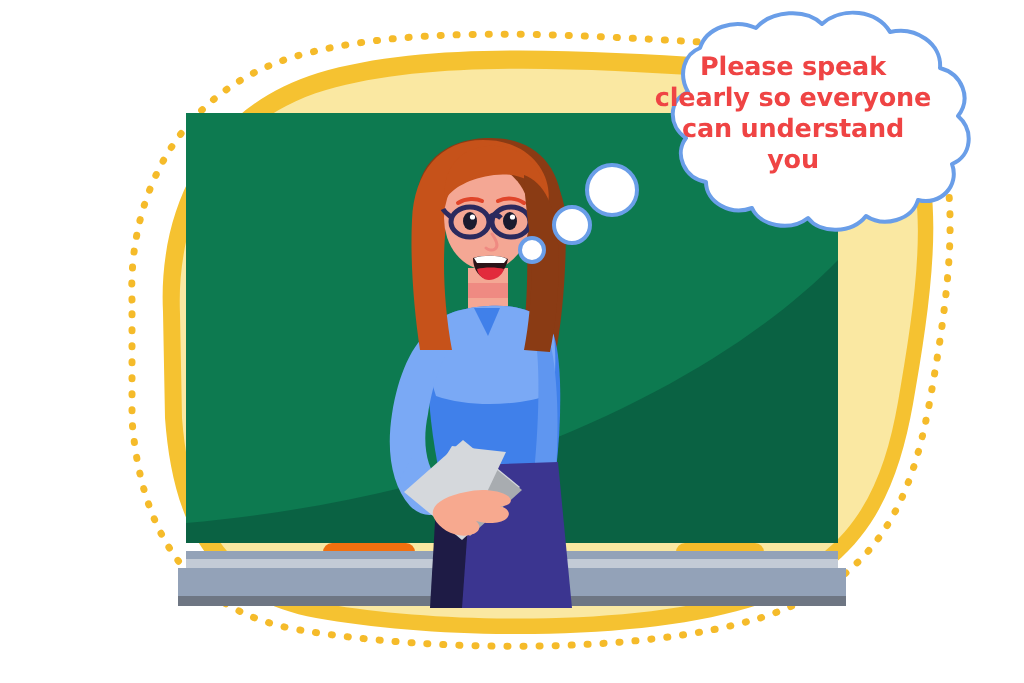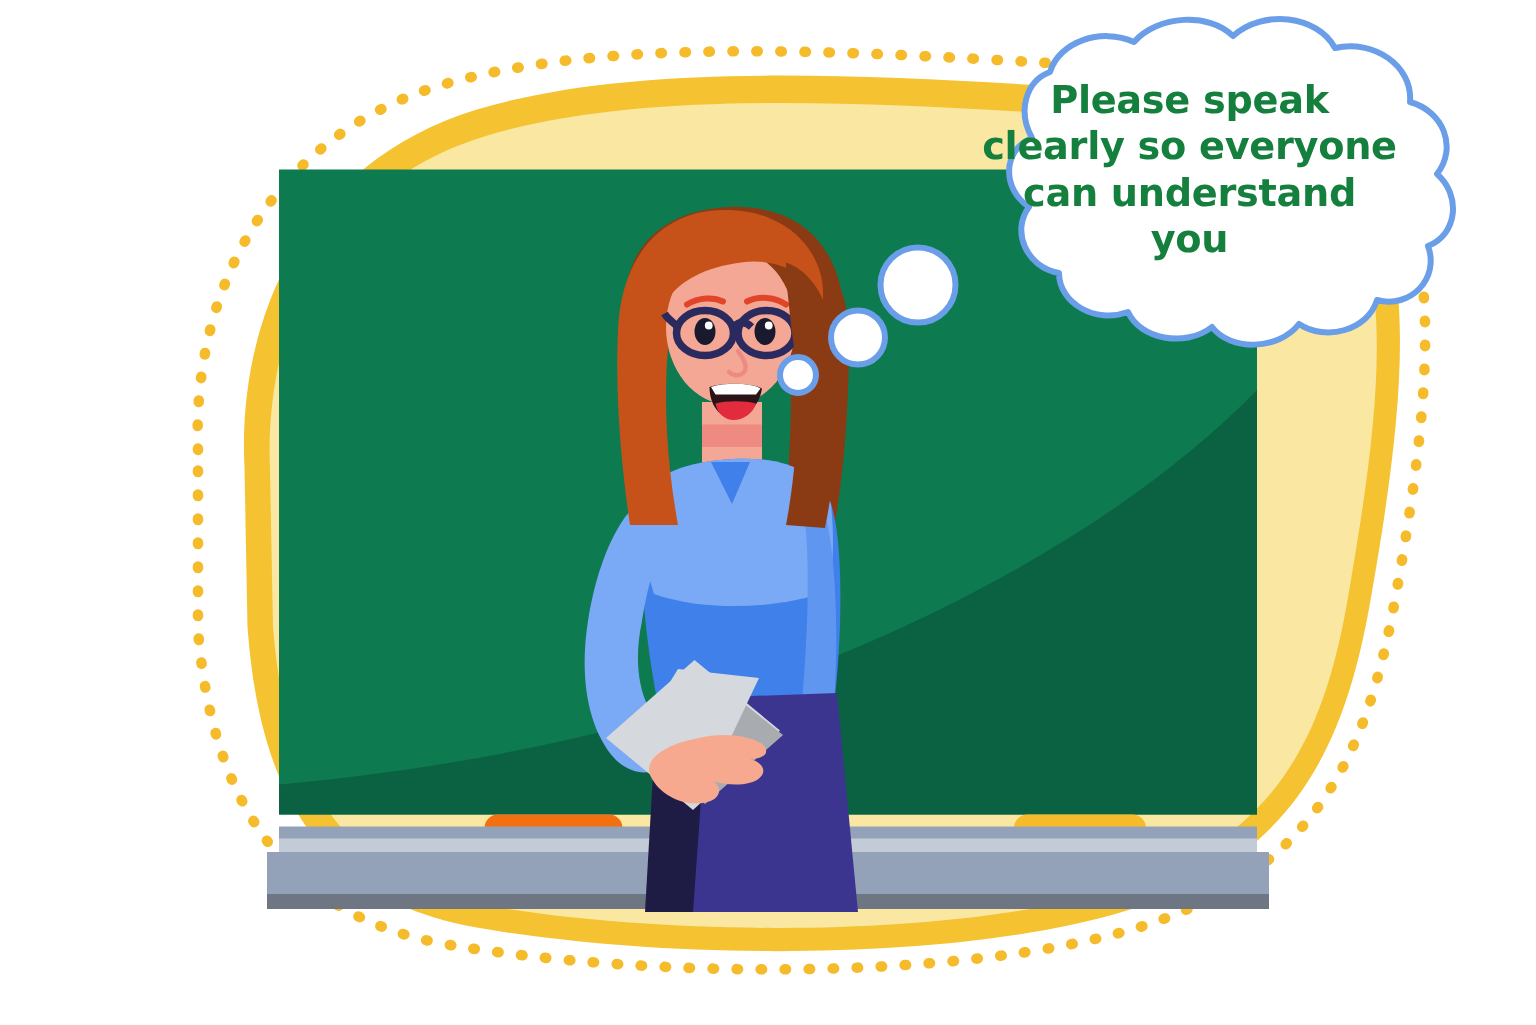--- a/index.html
+++ b/index.html
@@ -22,21 +22,21 @@
     width: 1024px;
     height: 683px;
     display: block;
   }
   .bubble-text {
     position: absolute;
     left: 628px;
     top: 52px;
     width: 330px;
     text-align: center;
-    color: #15803d;
+    color: #ef4444;
     font-family: "DejaVu Sans", "Liberation Sans", sans-serif;
     font-weight: bold;
     font-size: 25.5px;
     line-height: 31px;
     letter-spacing: -0.2px;
     white-space: pre-line;
     pointer-events: none;
     text-rendering: geometricPrecision;
   }
 </style>

